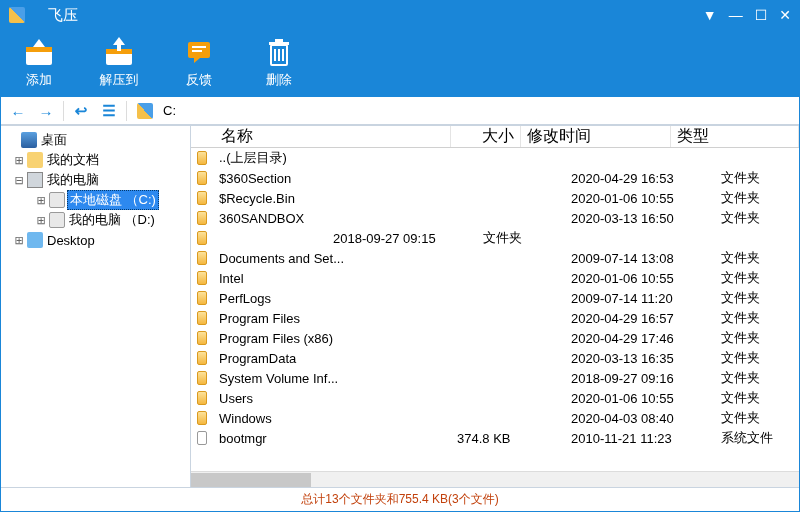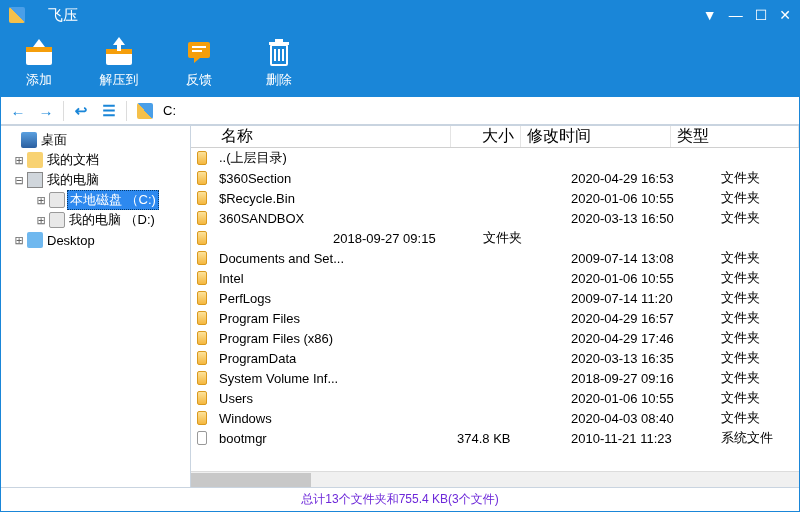--- a/index.html
+++ b/index.html
@@ -43,21 +43,21 @@
 .row .c-icon { width: 22px; display: flex; justify-content: center; }
 .row .c-name { width: 238px; }
 .row .c-size { width: 70px; text-align: left; }
 .row .c-date { width: 150px; margin-left: 44px; }
 .row .c-type { flex: 1; }
 .fic { width: 16px; height: 14px; display: inline-block; border-radius: 2px; }
 .fic.folder { background: linear-gradient(#fce199,#f4b73f); border: 1px solid #d99a1e; }
 .fic.file { background: #fff; border: 1px solid #999; }
 .hscroll { height: 16px; background: #f0f0f0; border-top: 1px solid #dcdcdc; position: relative; }
 .hscroll .thumb { position: absolute; left: 0; top: 1px; width: 120px; height: 14px; background: #c8c8c8; }
-.status { height: 24px; border-top: 1px solid #c9d4e0; display: flex; align-items: center; justify-content: center; font-size: 12px; color: #6d28d9; }
+.status { height: 24px; border-top: 1px solid #c9d4e0; display: flex; align-items: center; justify-content: center; font-size: 12px; color: #c2410c; }
 </style>
 </head>
 <body>
 
 <div class="titlebar">
   <span class="title-icon"></span>
   <span class="title">飞压</span>
   <div class="win-btns">
     <span class="win-btn">▼</span>
     <span class="win-btn">—</span>

